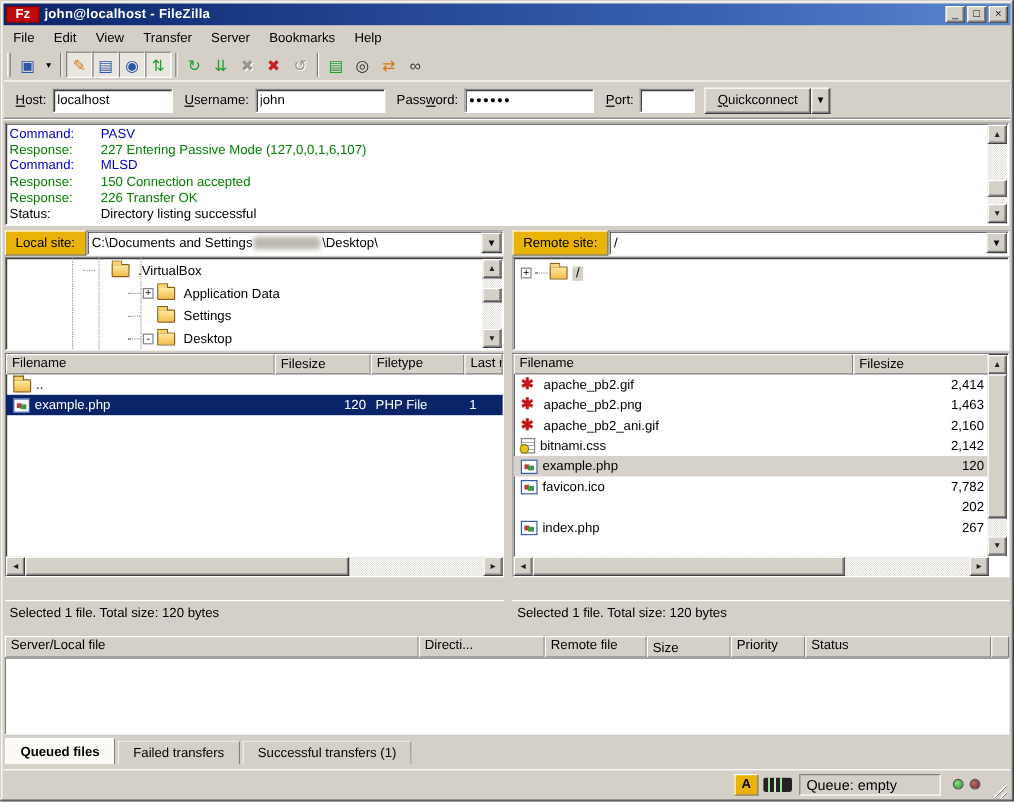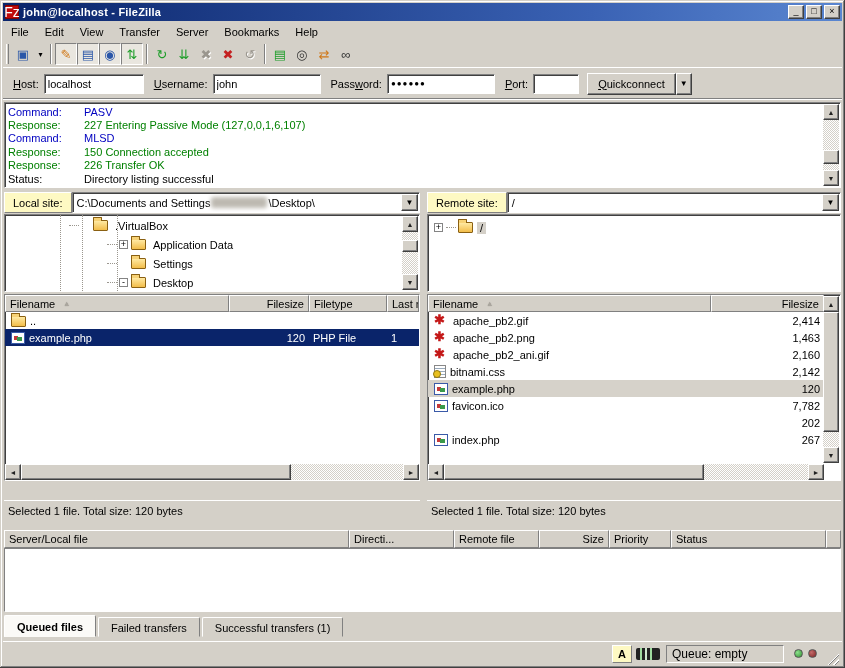--- a/index.html
+++ b/index.html
@@ -4,27 +4,27 @@
 <style>
   * { margin:0; padding:0; box-sizing:border-box; }
   html,body { width:845px; height:668px; }
   body { font-family:"Liberation Sans", sans-serif; font-size:11px; color:#000; background:#d4d0c8; overflow:hidden; }
 
   .window { position:relative; width:845px; height:668px; background:#d4d0c8;
     box-shadow: inset -1px -1px 0 #404040, inset 1px 1px 0 #d4d0c8, inset -2px -2px 0 #808080, inset 2px 2px 0 #ffffff; }
 
   
   .raised  { background:#d4d0c8; border:1px solid; border-color:#ffffff #404040 #404040 #ffffff; box-shadow: inset -1px -1px 0 #808080; }
-  .raised2 { background:#fef9c3; border:1px solid; border-color:#ffffff #808080 #808080 #ffffff; }
+  .raised2 { background:#eab308; border:1px solid; border-color:#ffffff #808080 #808080 #ffffff; }
 
   
   .titlebar { position:absolute; left:3px; top:3px; right:3px; height:18px;
     background: linear-gradient(to right, var(--titlebar-start,#0a246a), #3a62b4 70%, var(--titlebar-end,#5a86d0));
     display:flex; align-items:center; padding:0 2px; }
-  .app-icon { width:14px; height:14px; background:#c00a0a; color:#fff; font-weight:normal; font-size:14px;
+  .app-icon { width:28px; height:14px; background:#c00a0a; color:#fff; font-weight:bold; font-size:11px;
     display:flex; align-items:center; justify-content:center; margin-right:4px; border:1px solid #7a0505; }
   .title-text { color:#fff; font-weight:bold; font-size:11px; letter-spacing:.2px; flex:1; }
   .winbtns { display:flex; gap:2px; }
   .winbtn { width:16px; height:14px; font-size:9px; line-height:11px; text-align:center; color:#000; cursor:default; }
 
   
   .menubar { position:absolute; left:3px; top:22px; right:3px; height:19px; display:flex; align-items:center; }
   .menu-item { padding:2px 8px; }
 
   
@@ -102,21 +102,21 @@
   .folder { position:relative; width:15px; height:11px; flex:none; margin-right:4px;
     background:linear-gradient(#ffe9a2,#f2bd4a); border:1px solid #8a6012; border-radius:1px; }
   .folder::before { content:""; position:absolute; left:-1px; top:-4px; width:7px; height:3px;
     background:#f7d276; border:1px solid #8a6012; border-bottom:none; border-radius:1px 1px 0 0; }
 
   
   .list { position:absolute; top:294px; height:187px; background:#fff; border:1px solid; border-color:#808080 #fff #fff #808080;
     box-shadow: inset 1px 1px 0 #404040; overflow:hidden; }
   .list.left { left:4px; width:416px; } .list.right { left:427px; width:414px; }
   .lheader { display:flex; height:17px; }
-  .hcell { background:#d4d0c8; border:1px solid; border-color:#ffffff #808080 #808080 #ffffff; padding:1px 4px; display:flex; align-items:center; overflow:hidden; white-space:nowrap; }
+  .hcell { background:#d4d0c8; border:1px solid; border-color:#ffffff #808080 #808080 #ffffff; padding:1px 4px; display:flex; overflow:hidden; white-space:nowrap;flex-direction:column; }
   .hcell.num { justify-content:flex-end; }
   .sort { font-size:7px; color:#aaa69e; margin-left:8px; text-shadow:0 0 1px #8a867e; }
   .lrows { position:relative; }
   .row { display:flex; height:17px; align-items:center; white-space:nowrap; }
   .cell { padding:0 4px; overflow:hidden; display:flex; align-items:center; height:17px; }
   .cell.num { justify-content:flex-end; }
   .sel-active { background:var(--selection,#0a246a); color:#fff; }
   .sel-inactive { background:#d6d2ca; }
   .rows-right .row { padding-right:0; }
 

